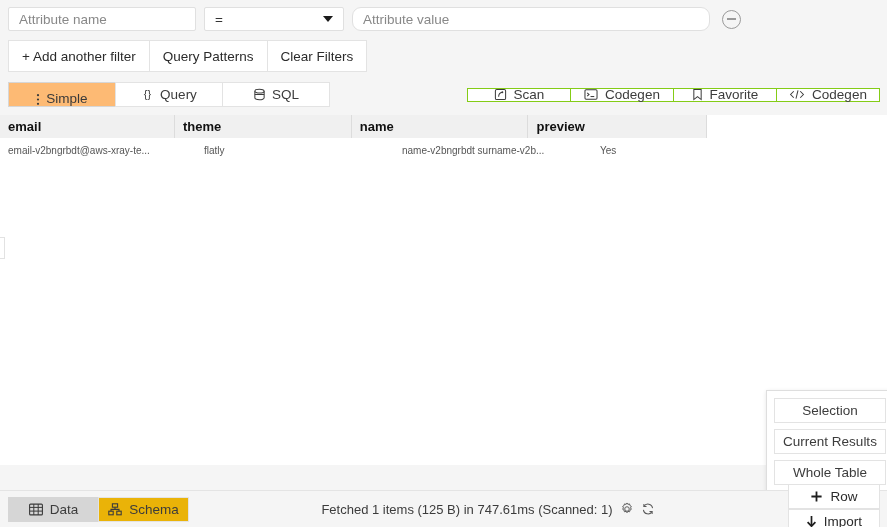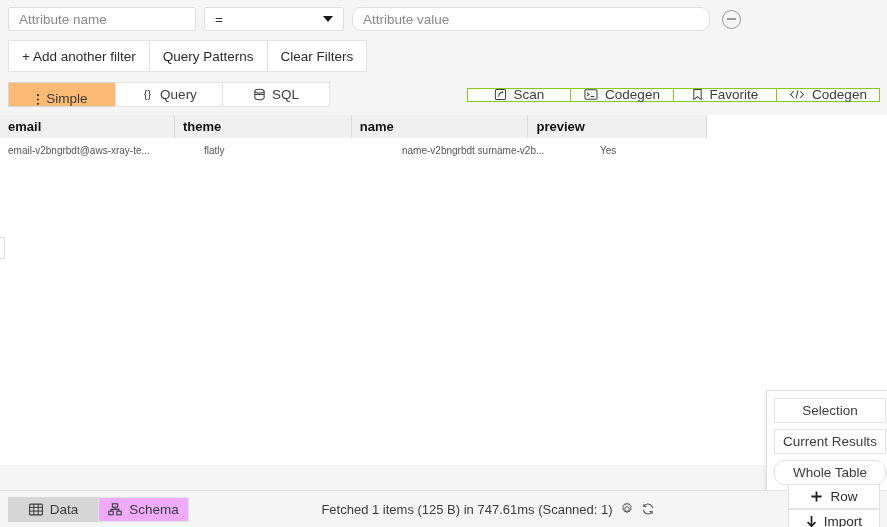--- a/index.html
+++ b/index.html
@@ -86,31 +86,31 @@
   .dropdown {
     position: absolute; left: 766px; top: 390px; width: 128px;
     background: #fff; border: 1px solid #dedede; padding: 7px 0 7px 0;
     box-shadow: 0 1px 4px rgba(0,0,0,0.10);
   }
   .dd-item {
     height: 25px; margin: 0 7px 6px 7px; border: 1px solid #e3e3e3; background: #fff;
     display: flex; align-items: center; justify-content: center;
     font-size: 13.5px; color: #3c3c3c; cursor: pointer; white-space: nowrap;
   }
-  .dd-item:last-child { margin-bottom: 0; border-radius: 10px; }
+  .dd-item:last-child { margin-bottom: 0; }
 
   
   .bottom {
     position: absolute; left: 0; bottom: 0; width: 887px; height: 37px;
     background: #f5f5f5; border-top: 1px solid #e4e4e4;
     display: flex; align-items: center; padding: 0 8px;
   }
   .bseg { display: flex; }
   .bseg-btn {
-    height: 25px; min-width: 91px; background: #f0abfc; border: 1px solid #e3e3e3;
+    height: 25px; min-width: 91px; background: #eab308; border: 1px solid #e3e3e3;
     margin-right: -1px; display: flex; align-items: center; justify-content: center;
     gap: 7px; font-size: 13.5px; color: #3c3c3c; cursor: pointer;
   }
   .bseg-btn.active { background: #d6d6d6; border-color: #d6d6d6; }
   .status {
     flex: 1; display: flex; align-items: center; justify-content: center; gap: 7px;
     font-size: 13px; color: #3c3c3c;
   }
   .status-icons { display: flex; align-items: center; gap: 7px; }
   .bactions { display: flex; flex-direction: column; }

